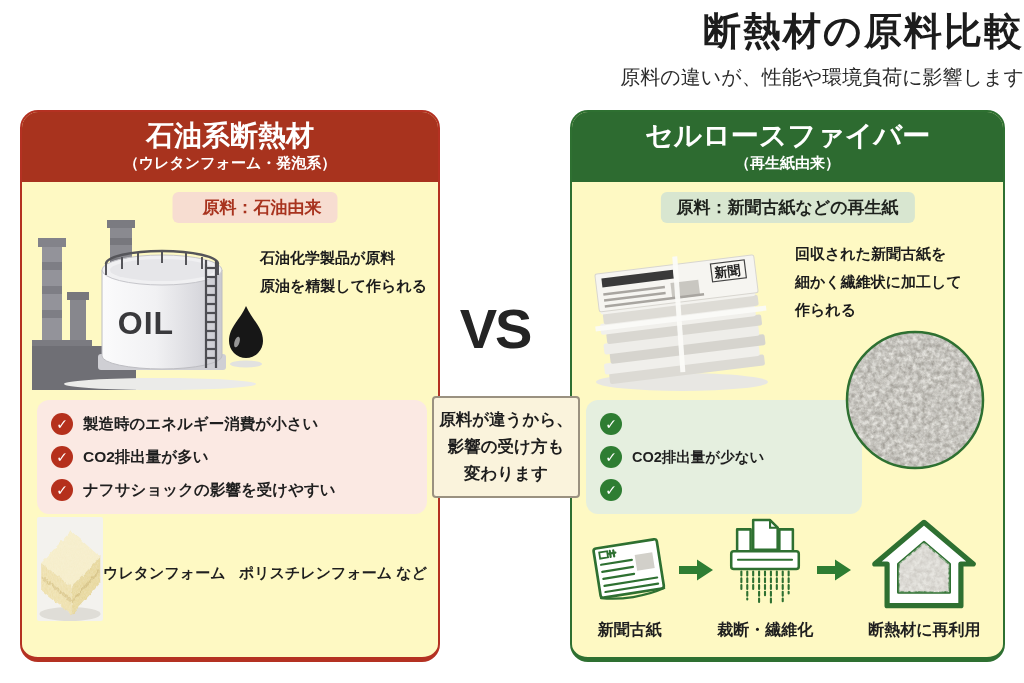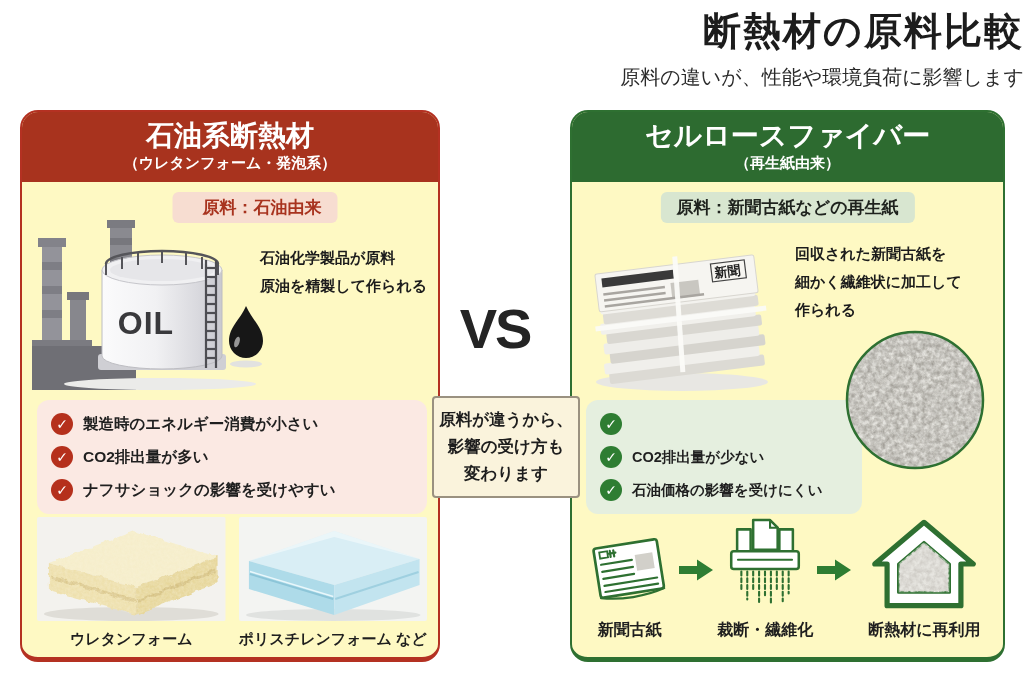--- a/index.html
+++ b/index.html
@@ -39,21 +39,21 @@
   .check-row{display:flex;align-items:center;gap:10px;}
   .check{width:22px;height:22px;border-radius:50%;color:#fff;font-size:14px;font-weight:900;
          display:flex;align-items:center;justify-content:center;flex:0 0 22px;}
   .red-list .check{background:var(--red-check);}
   .green-list .check{background:var(--green-check);}
   .check-text{font-size:15.5px;font-weight:600;white-space:nowrap;}
   .green-list .check-text{font-size:14.5px;}
 
   
   .products{position:absolute;top:405px;left:15px;width:390px;display:flex;gap:13px;}
-  .products figure{margin:0;flex:1;display:flex;flex-direction:column;align-items:center;}
+  .products figure{margin:0;flex:1;display:flex;flex-direction:row;align-items:center;}
   .photo{width:100%;height:104px;border-radius:2px;display:block;}
   .products figcaption{margin-top:9px;font-size:15px;font-weight:700;white-space:nowrap;}
 
   
   .oil-illus{position:absolute;left:4px;top:102px;width:238px;height:178px;}
   .stack-illus{position:absolute;left:8px;top:116px;width:205px;height:168px;}
   .fiber-circle{position:absolute;left:273px;top:218px;width:140px;height:140px;z-index:3;}
 
   
   .flow{position:absolute;top:403px;left:10px;width:414px;display:flex;justify-content:space-between;align-items:flex-start;text-align:center;}
@@ -294,21 +294,20 @@
     <div class="checklist green-list">
       <div class="check-row">
         <span class="check">✓</span>
       </div>
       <div class="check-row">
         <span class="check">✓</span>
         <span class="check-text">CO2排出量が少ない</span>
       </div>
       <div class="check-row">
         <span class="check">✓</span>
-        <span class="check-text">石油価格の影響を受けにくい</span>
       </div>
     </div>
 
     <svg class="fiber-circle" viewBox="0 0 140 140" role="img">
       <circle cx="70" cy="70" r="68" fill="#9d9a93"></circle>
       <g clip-path="url(#fiberClip)">
         <rect width="140" height="140" filter="url(#fiberTex)"></rect>
         <rect width="140" height="140" filter="url(#fiberTexDark)" opacity="0.55"></rect>
       </g>
       <circle cx="70" cy="70" r="68" fill="none" stroke="var(--green-border)" stroke-width="2.5"></circle>

